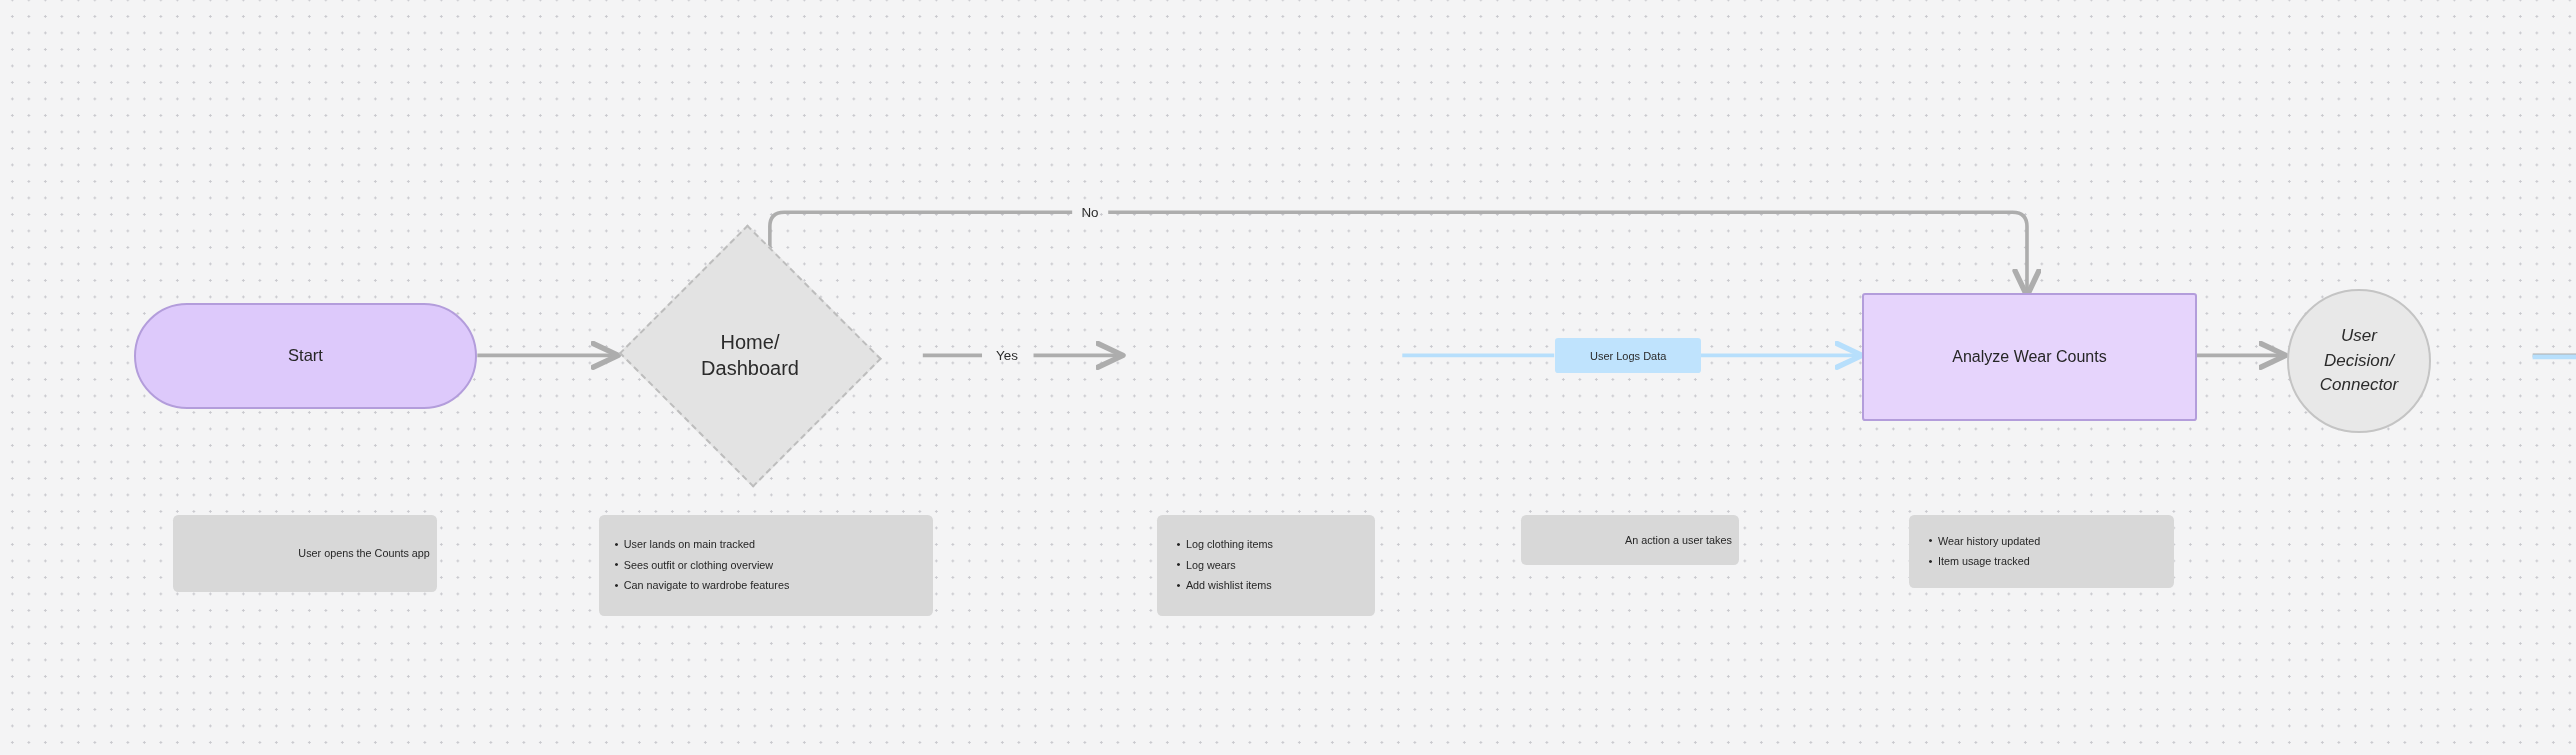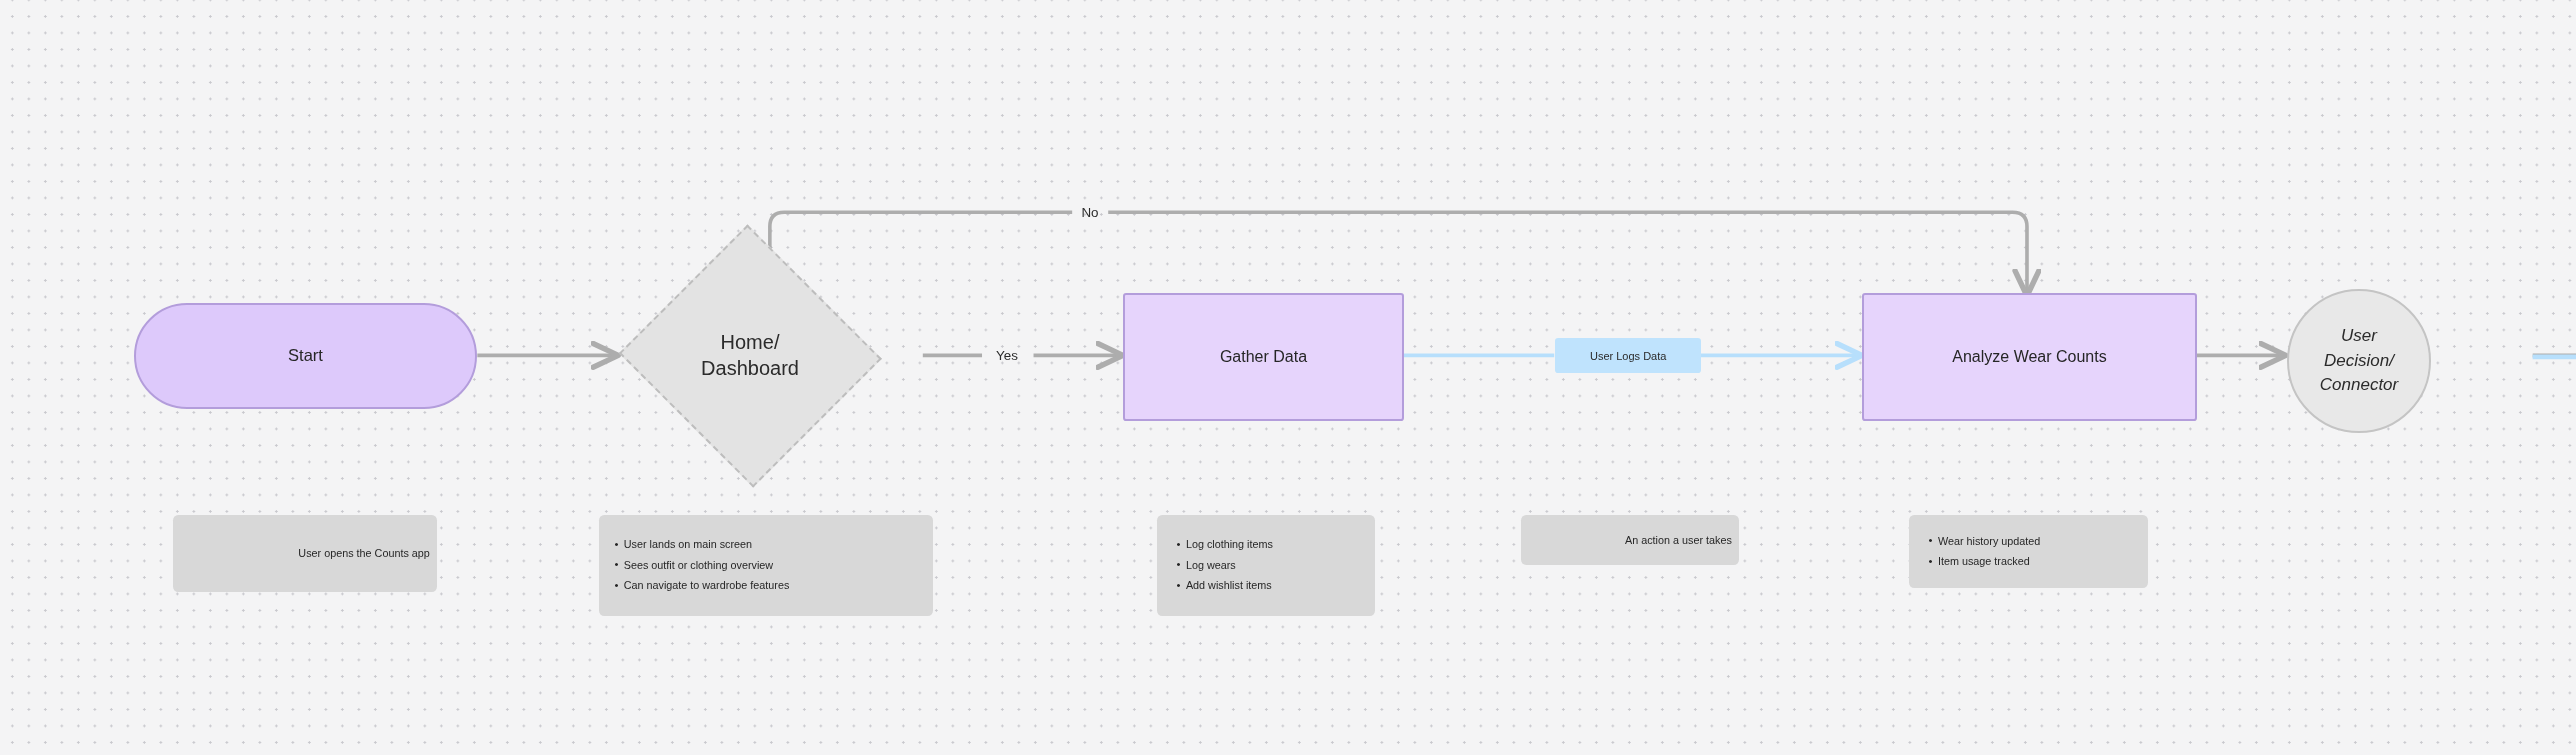--- a/index.html
+++ b/index.html
@@ -188,23 +188,20 @@
   <div class="node n-stadium-purple" style="left:134px; top:303px; width:343px; height:106px;">
     <span>Start</span>
   </div>
 
   <div class="node n-diamond-wrap" style="left:616px; top:227px; width:268px; height:258px;">
     <div class="n-diamond-shape"></div>
     <span class="n-diamond-label">Home/
 Dashboard</span>
   </div>
 
-  <div class="node n-rect-purple" style="left:1123px; top:293px; width:281px; height:128px;">
-    <span>Gather Data</span>
-  </div>
 
   <div class="node n-rect-purple" style="left:1862px; top:293px; width:335px; height:128px;">
     <span>Analyze Wear Counts</span>
   </div>
 
   <div class="node n-circle-gray" style="left:2287px; top:289px; width:144px; height:144px;">
     <span>User
 Decision/
 Connector</span>
   </div>
@@ -220,39 +217,39 @@
   <div class="edge-label chip" style="left:1555px; top:338px; width:136px; height:35px;">
     <span>User Logs Data</span>
   </div>
 
   <div class="note center" style="left:173px; top:515px; width:264px; height:77px;">
     <div class="note-line">User opens the Counts app</div>
   </div>
 
   <div class="note" style="left:599px; top:515px; width:334px; height:101px; padding:5.2px 0 5.2px 11.3px;">
     <ul>
-      <li>User lands on main screen</li>
+      <li>User lands on main tracked</li>
       <li>Sees outfit or clothing overview</li>
       <li>Can navigate to wardrobe features</li>
     </ul>
   </div>
 
   <div class="note" style="left:1157px; top:515px; width:218px; height:101px; padding:5.2px 0 5.2px 15.5px;">
     <ul>
       <li>Log clothing items</li>
       <li>Log wears</li>
       <li>Add wishlist items</li>
     </ul>
   </div>
 
   <div class="note center" style="left:1521px; top:515px; width:218px; height:50px;">
     <div class="note-line">An action a user takes</div>
   </div>
 
-  <div class="note" style="left:1909px; top:515px; width:239px; height:73px; padding:5.2px 0 5.2px 15.5px;">
+  <div class="note" style="left:1909px; top:515px; width:265px; height:73px; padding:5.2px 0 5.2px 15.5px;">
     <ul>
       <li>Wear history updated</li>
       <li>Item usage tracked</li>
     </ul>
   </div>
 
 
 </div>
 
 

